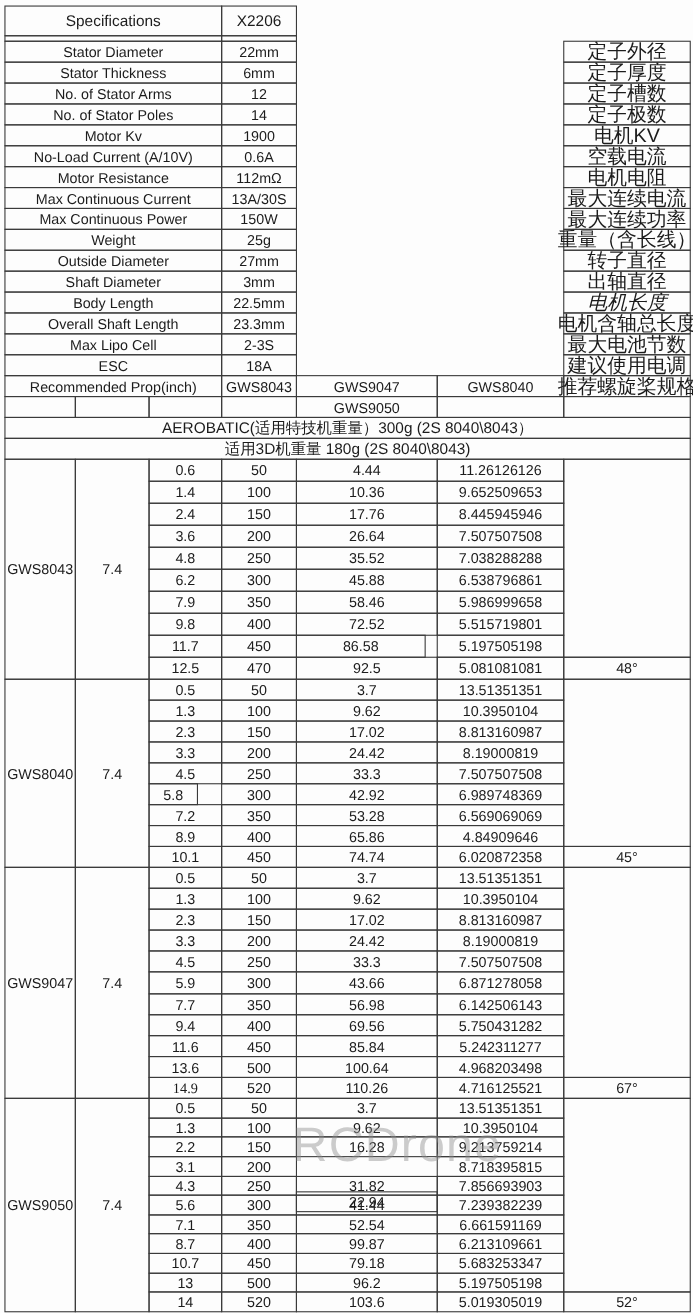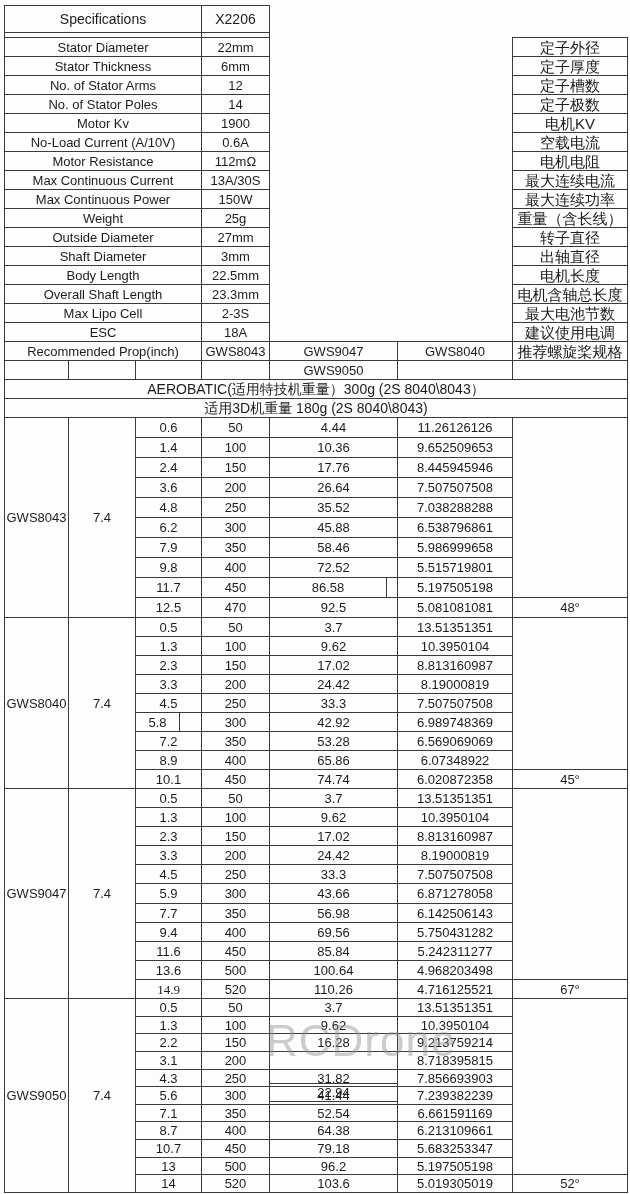--- a/index.html
+++ b/index.html
@@ -1,21 +1,21 @@
 <!DOCTYPE html>
 <html><head>
 <meta charset="utf-8">
 <style>
   html,body{margin:0;padding:0;background:#ffffff;}
   #page{position:relative;width:630px;height:1194px;background:#fdfdfd;overflow:hidden;
         font-family:"Liberation Sans","DejaVu Sans",sans-serif;color:#1c1c1c;}
   .cell{position:absolute;box-sizing:border-box;border:1px solid #3a3a3a;
         display:flex;align-items:center;justify-content:center;
         white-space:nowrap;font-size:13px;line-height:1;background:transparent;}
-  .cell.cn{font-size:15px;letter-spacing:0px;}
+  .cell.cn{font-size:18px;letter-spacing:0px;}
   .cell.big{font-size:14px;}
   .cell.banner{font-size:14px;}
   .wm-center{position:absolute;font-size:44px;color:#8f8f8f;opacity:0.45;
              letter-spacing:1px;z-index:5;pointer-events:none;}
   .wm-url{position:absolute;font-size:25px;color:#8a8a8a;opacity:0.85;
           z-index:5;pointer-events:none;}
 </style>
 </head>
 <body>
 
@@ -56,21 +56,21 @@
       <div class="cell" style="left: 201px; top: 208px; width: 69px; height: 20px;">25g</div>
       <div class="cell cn" style="left: 512px; top: 208px; width: 116px; height: 20px;">重量（含长线）</div>
       <div class="cell" style="left: 4px; top: 227px; width: 198px; height: 20px;">Outside Diameter</div>
       <div class="cell" style="left: 201px; top: 227px; width: 69px; height: 20px;">27mm</div>
       <div class="cell cn" style="left: 512px; top: 227px; width: 116px; height: 20px;">转子直径</div>
       <div class="cell" style="left: 4px; top: 246px; width: 198px; height: 20px;">Shaft Diameter</div>
       <div class="cell" style="left: 201px; top: 246px; width: 69px; height: 20px;">3mm</div>
       <div class="cell cn" style="left: 512px; top: 246px; width: 116px; height: 20px;">出轴直径</div>
       <div class="cell" style="left: 4px; top: 265px; width: 198px; height: 20px;">Body Length</div>
       <div class="cell" style="left: 201px; top: 265px; width: 69px; height: 20px;">22.5mm</div>
-      <div class="cell cn" style="left: 512px; top: 265px; width: 116px; height: 20px;">电机长度</div>
+      <div class="cell cn" style="left: 512px; top: 265px; width: 116px; height: 20px; font-style: italic;">电机长度</div>
       <div class="cell" style="left: 4px; top: 284px; width: 198px; height: 20px;">Overall Shaft Length</div>
       <div class="cell" style="left: 201px; top: 284px; width: 69px; height: 20px;">23.3mm</div>
       <div class="cell cn" style="left: 512px; top: 284px; width: 116px; height: 20px;">电机含轴总长度</div>
       <div class="cell" style="left: 4px; top: 303px; width: 198px; height: 20px;">Max Lipo Cell</div>
       <div class="cell" style="left: 201px; top: 303px; width: 69px; height: 20px;">2-3S</div>
       <div class="cell cn" style="left: 512px; top: 303px; width: 116px; height: 20px;">最大电池节数</div>
       <div class="cell" style="left: 4px; top: 322px; width: 198px; height: 20px;">ESC</div>
       <div class="cell" style="left: 201px; top: 322px; width: 69px; height: 20px;">18A</div>
       <div class="cell cn" style="left: 512px; top: 322px; width: 116px; height: 20px;">建议使用电调</div>
       <div class="cell" style="left: 4px; top: 341px; width: 198px; height: 20px;">Recommended Prop(inch)</div>
@@ -157,21 +157,21 @@
       <div class="cell" style="left: 201px; top: 712px; width: 69px; height: 20px;">300</div>
       <div class="cell" style="left: 269px; top: 712px; width: 129px; height: 20px;">42.92</div>
       <div class="cell" style="left: 397px; top: 712px; width: 116px; height: 20px;">6.989748369</div>
       <div class="cell" style="left: 135px; top: 731px; width: 67px; height: 20px;">7.2</div>
       <div class="cell" style="left: 201px; top: 731px; width: 69px; height: 20px;">350</div>
       <div class="cell" style="left: 269px; top: 731px; width: 129px; height: 20px;">53.28</div>
       <div class="cell" style="left: 397px; top: 731px; width: 116px; height: 20px;">6.569069069</div>
       <div class="cell" style="left: 135px; top: 750px; width: 67px; height: 20px;">8.9</div>
       <div class="cell" style="left: 201px; top: 750px; width: 69px; height: 20px;">400</div>
       <div class="cell" style="left: 269px; top: 750px; width: 129px; height: 20px;">65.86</div>
-      <div class="cell" style="left: 397px; top: 750px; width: 116px; height: 20px;">6.07348922</div>
+      <div class="cell" style="left: 397px; top: 750px; width: 116px; height: 20px;">4.84909646</div>
       <div class="cell" style="left: 135px; top: 769px; width: 67px; height: 20px;">10.1</div>
       <div class="cell" style="left: 201px; top: 769px; width: 69px; height: 20px;">450</div>
       <div class="cell" style="left: 269px; top: 769px; width: 129px; height: 20px;">74.74</div>
       <div class="cell" style="left: 397px; top: 769px; width: 116px; height: 20px;">6.020872358</div>
       <div class="cell" style="left: 512px; top: 617px; width: 116px; height: 153px;"></div>
       <div class="cell" style="left: 512px; top: 769px; width: 116px; height: 20px;">45°</div>
       <div class="cell" style="left: 4px; top: 788px; width: 65px; height: 211px;">GWS9047</div>
       <div class="cell" style="left: 68px; top: 788px; width: 68px; height: 211px;">7.4</div>
       <div class="cell" style="left: 135px; top: 788px; width: 67px; height: 20px;">0.5</div>
       <div class="cell" style="left: 201px; top: 788px; width: 69px; height: 20px;">50</div>
@@ -244,21 +244,21 @@
       <div class="cell" style="left: 135px; top: 1086px; width: 67px; height: 19px;">5.6</div>
       <div class="cell" style="left: 201px; top: 1086px; width: 69px; height: 19px;">300</div>
       <div class="cell" style="left: 269px; top: 1086px; width: 129px; height: 19px;">41.44</div>
       <div class="cell" style="left: 397px; top: 1086px; width: 116px; height: 19px;">7.239382239</div>
       <div class="cell" style="left: 135px; top: 1104px; width: 67px; height: 18px;">7.1</div>
       <div class="cell" style="left: 201px; top: 1104px; width: 69px; height: 18px;">350</div>
       <div class="cell" style="left: 269px; top: 1104px; width: 129px; height: 18px;">52.54</div>
       <div class="cell" style="left: 397px; top: 1104px; width: 116px; height: 18px;">6.661591169</div>
       <div class="cell" style="left: 135px; top: 1121px; width: 67px; height: 19px;">8.7</div>
       <div class="cell" style="left: 201px; top: 1121px; width: 69px; height: 19px;">400</div>
-      <div class="cell" style="left: 269px; top: 1121px; width: 129px; height: 19px;">64.38</div>
+      <div class="cell" style="left: 269px; top: 1121px; width: 129px; height: 19px;">99.87</div>
       <div class="cell" style="left: 397px; top: 1121px; width: 116px; height: 19px;">6.213109661</div>
       <div class="cell" style="left: 135px; top: 1139px; width: 67px; height: 19px;">10.7</div>
       <div class="cell" style="left: 201px; top: 1139px; width: 69px; height: 19px;">450</div>
       <div class="cell" style="left: 269px; top: 1139px; width: 129px; height: 19px;">79.18</div>
       <div class="cell" style="left: 397px; top: 1139px; width: 116px; height: 19px;">5.683253347</div>
       <div class="cell" style="left: 135px; top: 1157px; width: 67px; height: 18px;">13</div>
       <div class="cell" style="left: 201px; top: 1157px; width: 69px; height: 18px;">500</div>
       <div class="cell" style="left: 269px; top: 1157px; width: 129px; height: 18px;">96.2</div>
       <div class="cell" style="left: 397px; top: 1157px; width: 116px; height: 18px;">5.197505198</div>
       <div class="cell" style="left: 135px; top: 1174px; width: 67px; height: 19px;">14</div>

